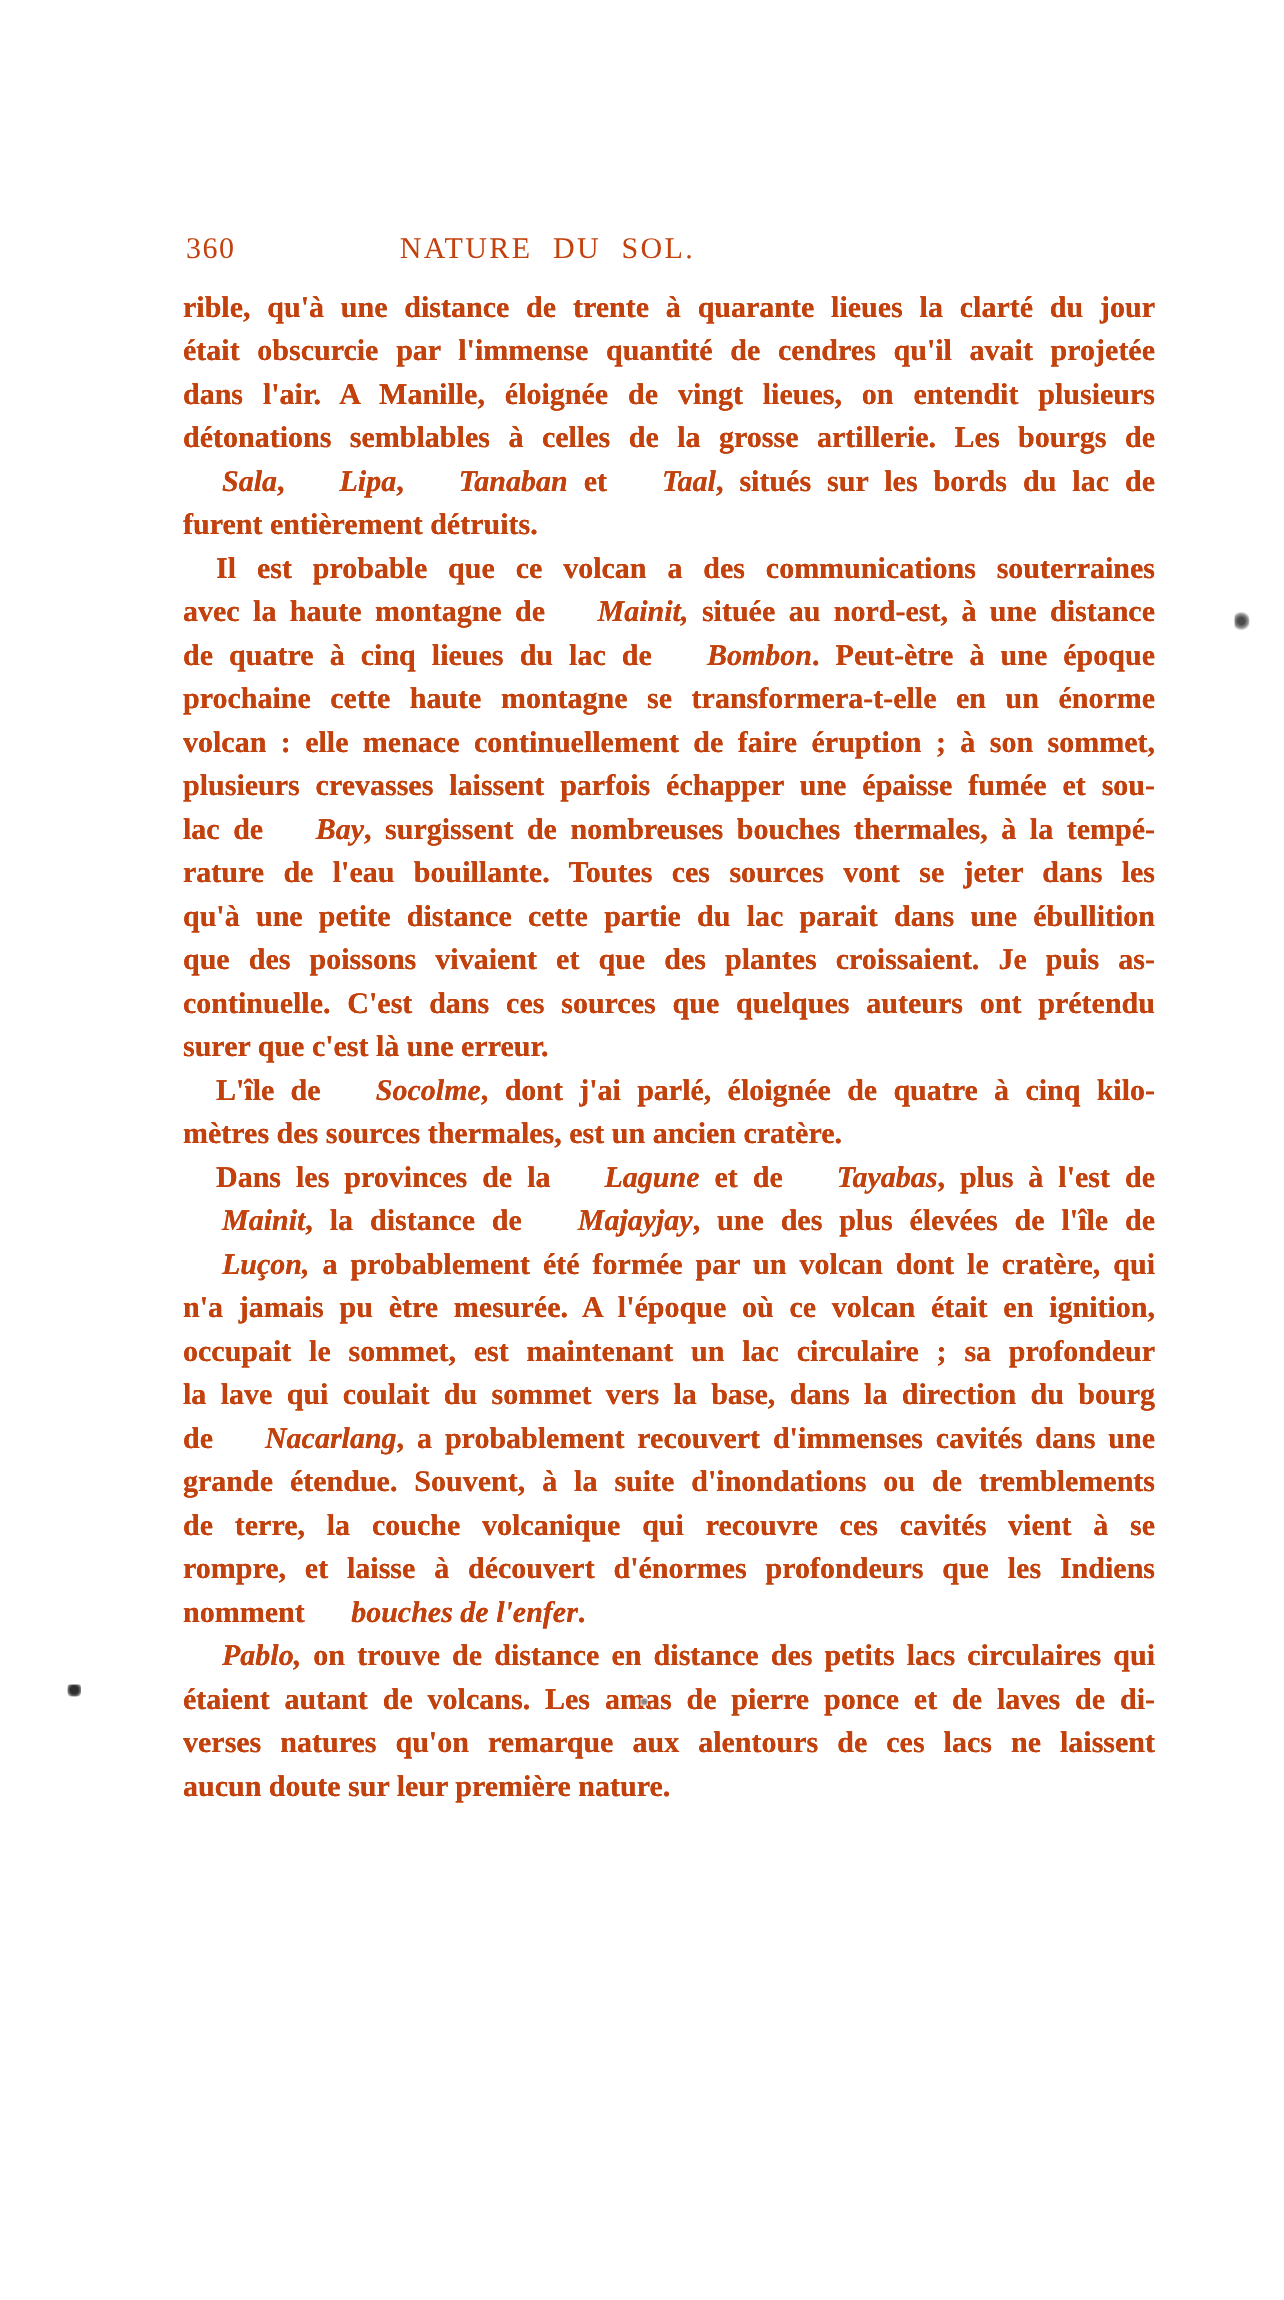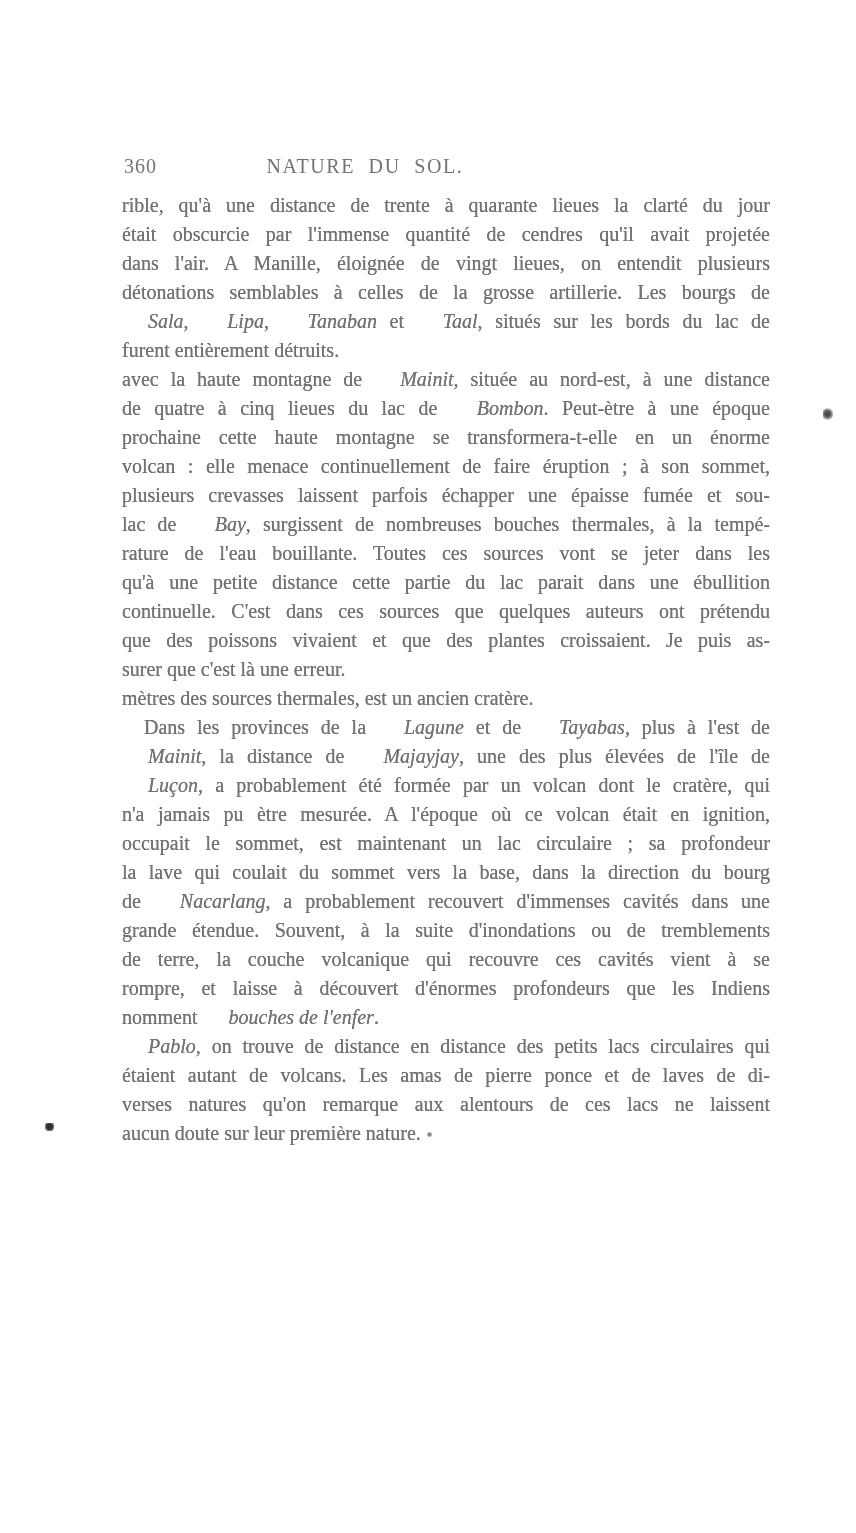--- a/index.html
+++ b/index.html
@@ -3,21 +3,21 @@
 <meta charset="utf-8">
 <style>
   html, body { margin: 0; padding: 0; background: #ffffff; }
   .page {
     position: relative;
     width: 856px;
     height: 1212px;
     background: #ffffff;
     overflow: hidden;
     font-family: "Liberation Serif", "DejaVu Serif", serif;
-    color: #737373;
+    color: #c2410c;
   }
   .running-head {
     position: absolute;
     top: 155px;
     left: 0;
     width: 856px;
     height: 28px;
     font-size: 20px;
   }
   .pagenum {
@@ -43,20 +43,21 @@
     font-size: 20px;
     line-height: 29px;
     text-shadow: 0 0 0.4px currentColor;
   }
   .paragraph { margin: 0; }
   .line {
     height: 29px;
     overflow: hidden;
     text-align: justify;
     text-align-last: justify;
+    font-weight: bold;
   }
   .line.indent { text-indent: 22px; }
   .line.last { text-align-last: left; }
   em { font-style: italic; margin-left: 26px; }
   .speck { position: absolute; }
   .speck-1 {
     left: 823px; top: 408px; width: 10px; height: 12px;
     background: radial-gradient(circle at 45% 50%, #4a4a4a 0 28%, #8f8f8f 55%, #ffffff 78%);
   }
   .speck-2 {
@@ -80,33 +81,35 @@
   <div class="text-block">
       <div class="paragraph">
         <div class="line"><span>rible, qu'à une distance de trente à quarante lieues la clarté du jour</span></div>
         <div class="line"><span>était obscurcie par l'immense quantité de cendres qu'il avait projetée</span></div>
         <div class="line"><span>dans l'air. A Manille, éloignée de vingt lieues, on entendit plusieurs</span></div>
         <div class="line"><span>détonations semblables à celles de la grosse artillerie. Les bourgs de</span></div>
         <div class="line"><em>Sala</em><span>, </span><em>Lipa</em><span>, </span><em>Tanaban</em><span> et </span><em>Taal</em><span>, situés sur les bords du lac de </span><em>Bombon</em><span>,</span></div>
         <div class="line last"><span>furent entièrement détruits.</span></div>
       </div>
       <div class="paragraph">
+        <div class="line indent"><span>Il est probable que ce volcan a des communications souterraines</span></div>
         <div class="line"><span>avec la haute montagne de </span><em>Mainit,</em><span> située au nord-est, à une distance</span></div>
         <div class="line"><span>de quatre à cinq lieues du lac de </span><em>Bombon</em><span>. Peut-ètre à une époque</span></div>
         <div class="line"><span>prochaine cette haute montagne se transformera-t-elle en un énorme</span></div>
         <div class="line"><span>volcan : elle menace continuellement de faire éruption ; à son sommet,</span></div>
         <div class="line"><span>plusieurs crevasses laissent parfois échapper une épaisse fumée et sou-</span></div>
         <div class="line"><span>lac de </span><em>Bay</em><span>, surgissent de nombreuses bouches thermales, à la tempé-</span></div>
         <div class="line"><span>rature de l'eau bouillante. Toutes ces sources vont se jeter dans les</span></div>
         <div class="line"><span>qu'à une petite distance cette partie du lac parait dans une ébullition</span></div>
+        <div class="line"><span>que des poissons vivaient et que des plantes croissaient. Je puis as-</span></div>
         <div class="line"><span>continuelle. C'est dans ces sources que quelques auteurs ont prétendu</span></div>
-        <div class="line"><span>que des poissons vivaient et que des plantes croissaient. Je puis as-</span></div>
         <div class="line last"><span>surer que c'est là une erreur.</span></div>
       </div>
       <div class="paragraph">
+        <div class="line indent"><span>L'île de </span><em>Socolme</em><span>, dont j'ai parlé, éloignée de quatre à cinq kilo-</span></div>
         <div class="line last"><span>mètres des sources thermales, est un ancien cratère.</span></div>
       </div>
       <div class="paragraph">
         <div class="line indent"><span>Dans les provinces de la </span><em>Lagune</em><span> et de </span><em>Tayabas</em><span>, plus à l'est de</span></div>
         <div class="line"><em>Mainit</em><span>, la distance de </span><em>Majayjay</em><span>, une des plus élevées de l'île de</span></div>
         <div class="line"><em>Luçon,</em><span> a probablement été formée par un volcan dont le cratère, qui</span></div>
         <div class="line"><span>n'a jamais pu ètre mesurée. A l'époque où ce volcan était en ignition,</span></div>
         <div class="line"><span>occupait le sommet, est maintenant un lac circulaire ; sa profondeur</span></div>
         <div class="line"><span>la lave qui coulait du sommet vers la base, dans la direction du bourg</span></div>
         <div class="line"><span>de </span><em>Nacarlang</em><span>, a probablement recouvert d'immenses cavités dans une</span></div>

